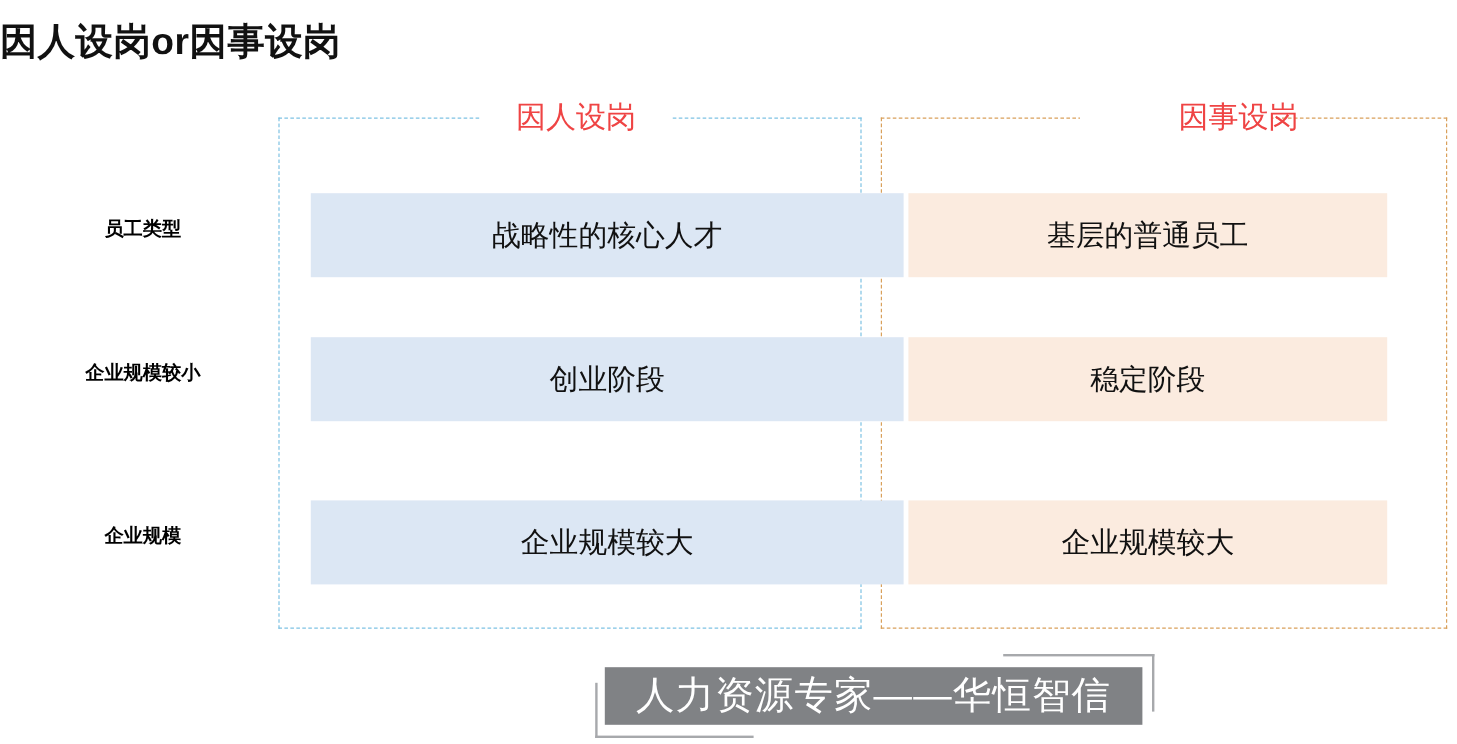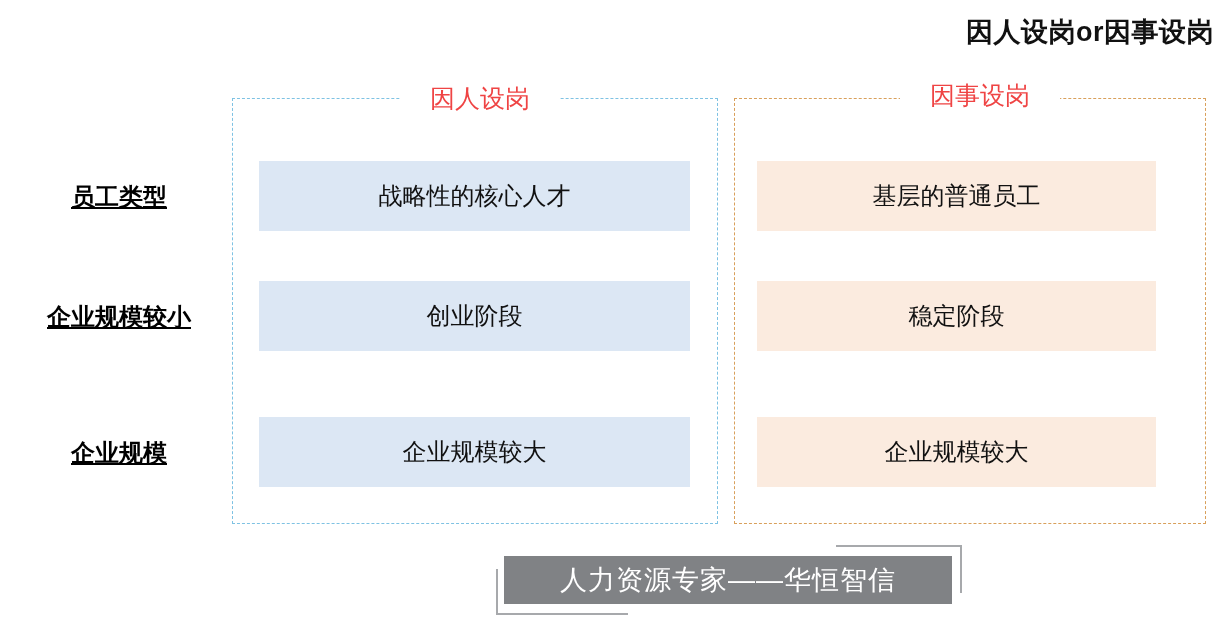--- a/index.html
+++ b/index.html
@@ -15,22 +15,22 @@
     color: #000000;
     overflow: hidden;
   }
 
   
   #slide-title {
     position: absolute;
     top: 14px;
     left: 0;
     width: 1214px;
-    text-align: right;
-    font-size: 27px;
+    text-align: left;
+    font-size: 31px;
     font-weight: bold;
     letter-spacing: 0.5px;
     color: #111111;
   }
 
   
   .column-frame {
     position: absolute;
     top: 98px;
     height: 426px;
@@ -62,68 +62,67 @@
   .column-header {
     position: absolute;
     top: 80px;
     font-size: 25px;
     font-weight: normal;
     color: #ef4444;
     text-align: center;
     line-height: 36px;
   }
   #column-header-left  { left: 380px; width: 200px; }
-  #column-header-right { left: 880px; width: 200px; font-family: Liberation Mono, monospace; }
+  #column-header-right { left: 932px; width: 200px; }
 
   
   .row-label {
     position: absolute;
     left: 0;
     width: 238px;
     text-align: center;
-    font-size: 24px;
+    font-size: 16px;
     font-weight: bold;
     color: #000000;
-    text-decoration: underline;
   }
   #row-label-0 { top: 181px; }
   #row-label-1 { top: 301px; }
   #row-label-2 { top: 437px; }
 
   
   .value-cell {
     position: absolute;
     height: 70px;
     display: flex;
     align-items: center;
     justify-content: center;
     font-size: 24px;
     font-weight: normal;
     color: #111111;
     box-sizing: border-box;
   }
-  .value-cell.left  { left: 259px; width: 431px; background: #DCE7F4; }
+  .value-cell.left  { left: 259px; width: 494px; background: #DCE7F4; }
   .value-cell.right { left: 757px; width: 399px; background: #FBEBDF; }
   .cell-row-0 { top: 161px; }
   .cell-row-1 { top: 281px; }
   .cell-row-2 { top: 417px; }
 
   
   #footer-banner {
     position: absolute;
     left: 504px;
     top: 556px;
     width: 448px;
     height: 48px;
     background: #808285;
     display: flex;
     align-items: center;
     justify-content: center;
     color: #ffffff;
-    font-size: 27px;
+    font-size: 32px;
     letter-spacing: 1px;
     z-index: 2;
   }
   #footer-bracket-tr {
     position: absolute;
     left: 836px;
     top: 545px;
     width: 124px;
     height: 46px;
     border-top: 2px solid #A7A9AC;

